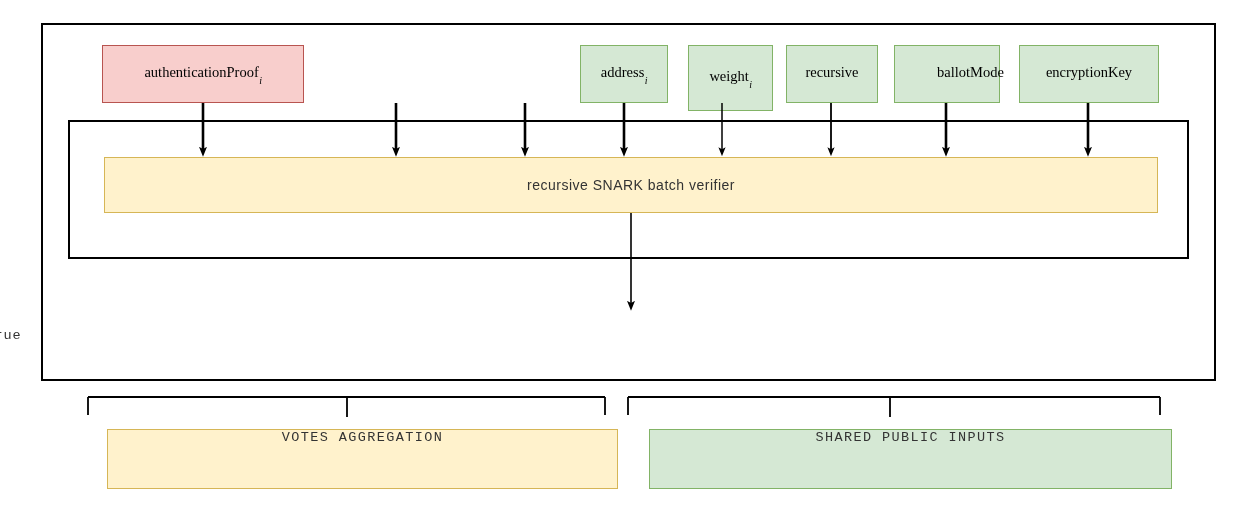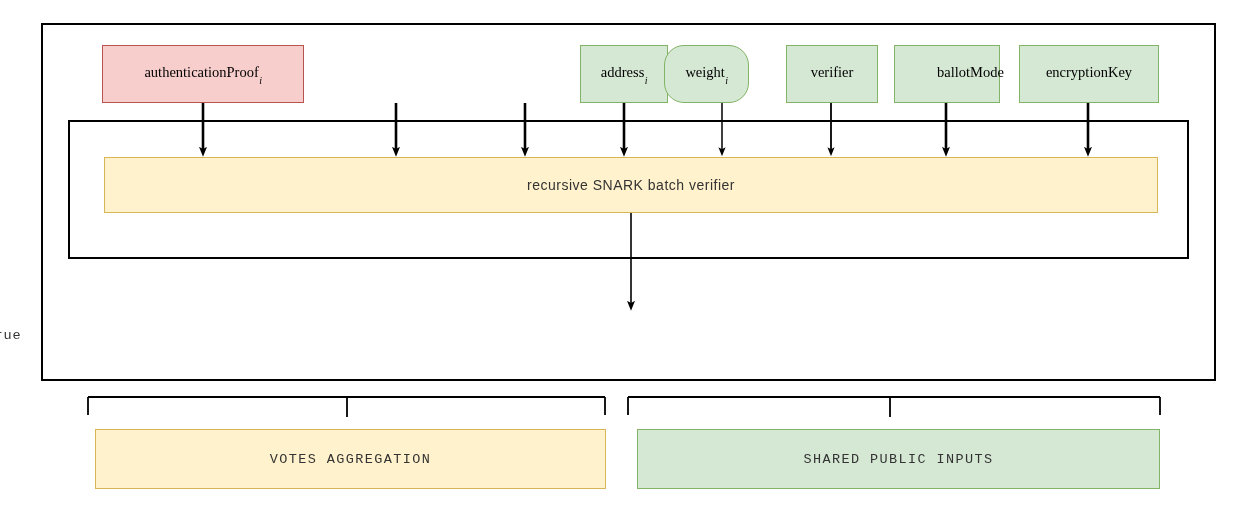--- a/index.html
+++ b/index.html
@@ -62,23 +62,24 @@
 
   #verifier-bar {
     left: 104px; top: 157px; width: 1054px; height: 56px;
   }
   #verifier-bar .lbl { font-family: Liberation Sans, sans-serif; font-size: 14px; letter-spacing: 0.5px; color: #333; }
 
   .legend-box {
     position: absolute;
     box-sizing: border-box;
     display: flex;
-    align-items: center;
+    align-items: flex-start;
     justify-content: center;
     height: 60px;
+    margin-left: 12px;
   }
   #legend-votes  { left: 95px;  top: 429px; width: 511px; background:#fff2cc; border:1.6px solid #d6b656; }
   #legend-shared { left: 637px; top: 429px; width: 523px; background:#d5e8d4; border:1.6px solid #82b366; }
   .legend-box .lbl {
     font-family: "Liberation Mono", monospace;
     font-size: 13.5px;
     letter-spacing: 1.4px;
     color: #333333;
   }
 
@@ -111,26 +112,26 @@
   <div class="node pink" id="node-0" style="left:102px;top:45px;width:202px;height:58px;">
     <span class="lbl"><span>authenticationProof</span><span class="sub">i</span></span>
   </div>
 
 
 
   <div class="node green" id="node-3" style="left:580px;top:45px;width:88px;height:58px;">
     <span class="lbl"><span>address</span><span class="sub">i</span></span>
   </div>
 
-  <div class="node green" id="node-4" style="left:664px;top:45px;width:85px;height:58px;border-radius:20px;">
+  <div class="node green" id="node-4" style="left:688px;top:45px;width:85px;height:66px;">
     <span class="lbl"><span>weight</span><span class="sub">i</span></span>
   </div>
 
   <div class="node green" id="node-5" style="left:786px;top:45px;width:92px;height:58px;">
-    <span class="lbl"><span>verifier</span><span class="sub"></span></span>
+    <span class="lbl"><span>recursive</span><span class="sub"></span></span>
   </div>
 
   <div class="node green" id="node-6" style="left:894px;top:45px;width:106px;height:58px;padding-left:47px;">
     <span class="lbl"><span>ballotMode</span><span class="sub"></span></span>
   </div>
 
   <div class="node green" id="node-7" style="left:1019px;top:45px;width:140px;height:58px;">
     <span class="lbl"><span>encryptionKey</span><span class="sub"></span></span>
   </div>
 

